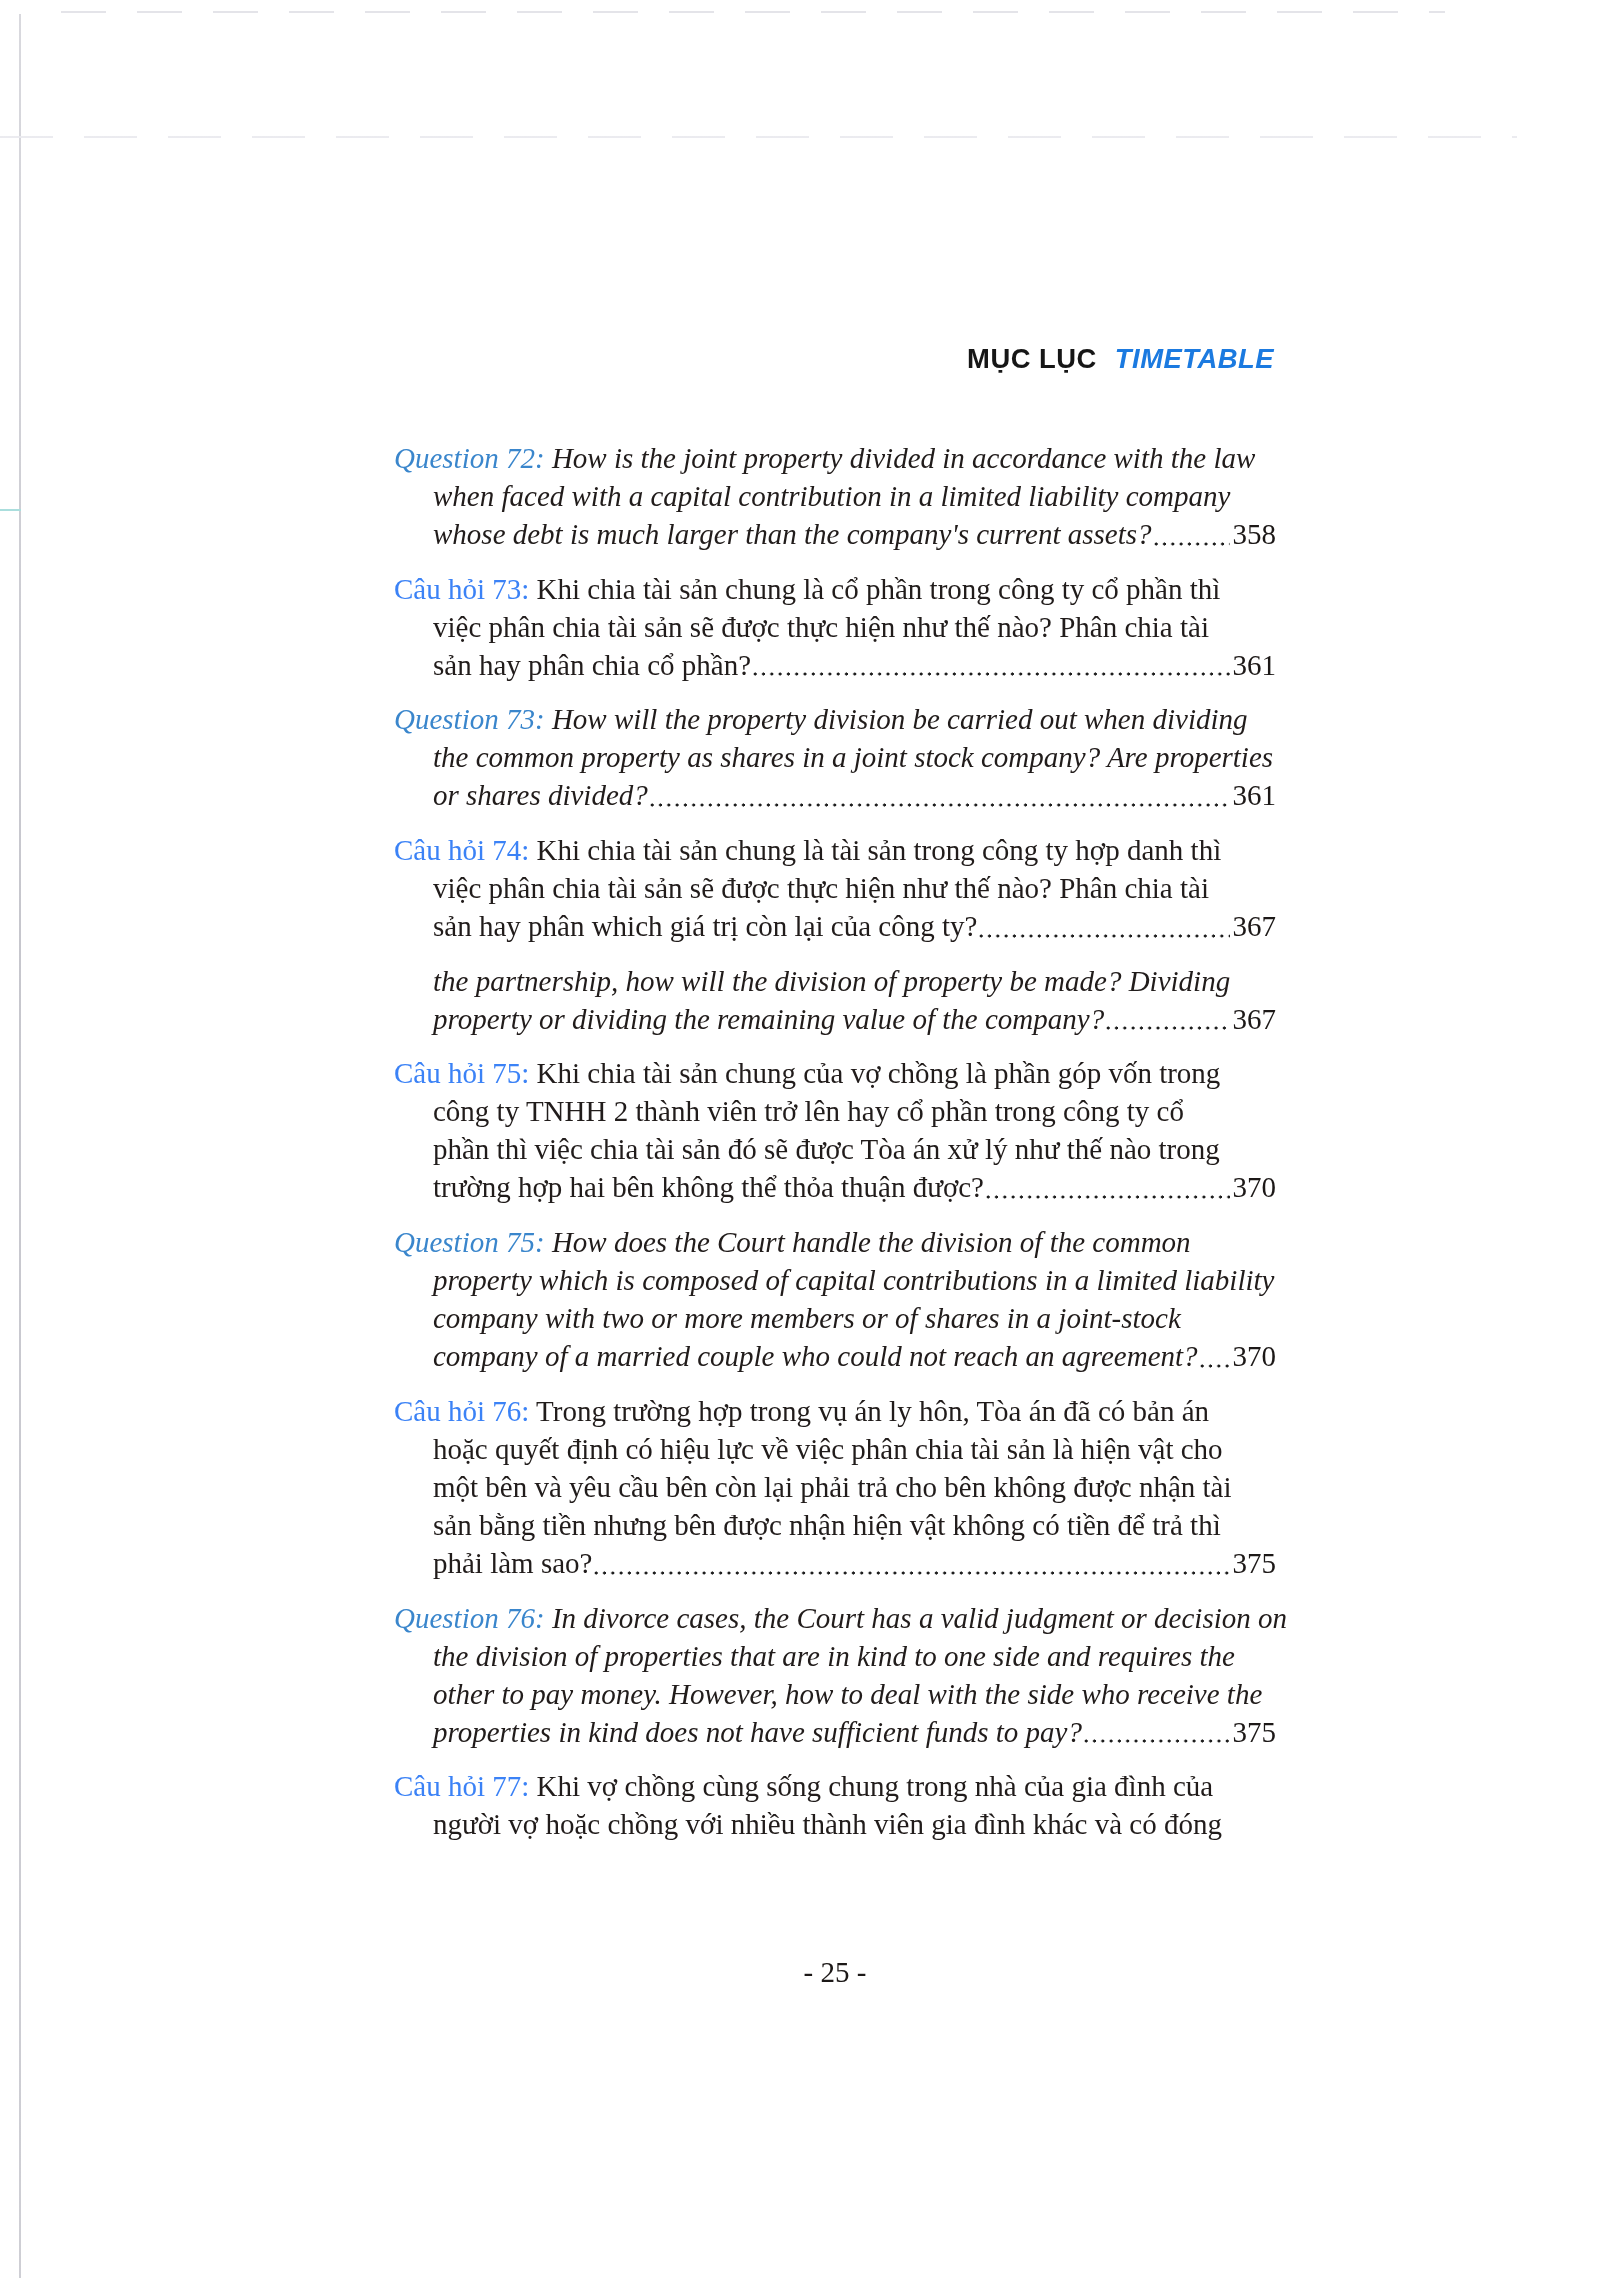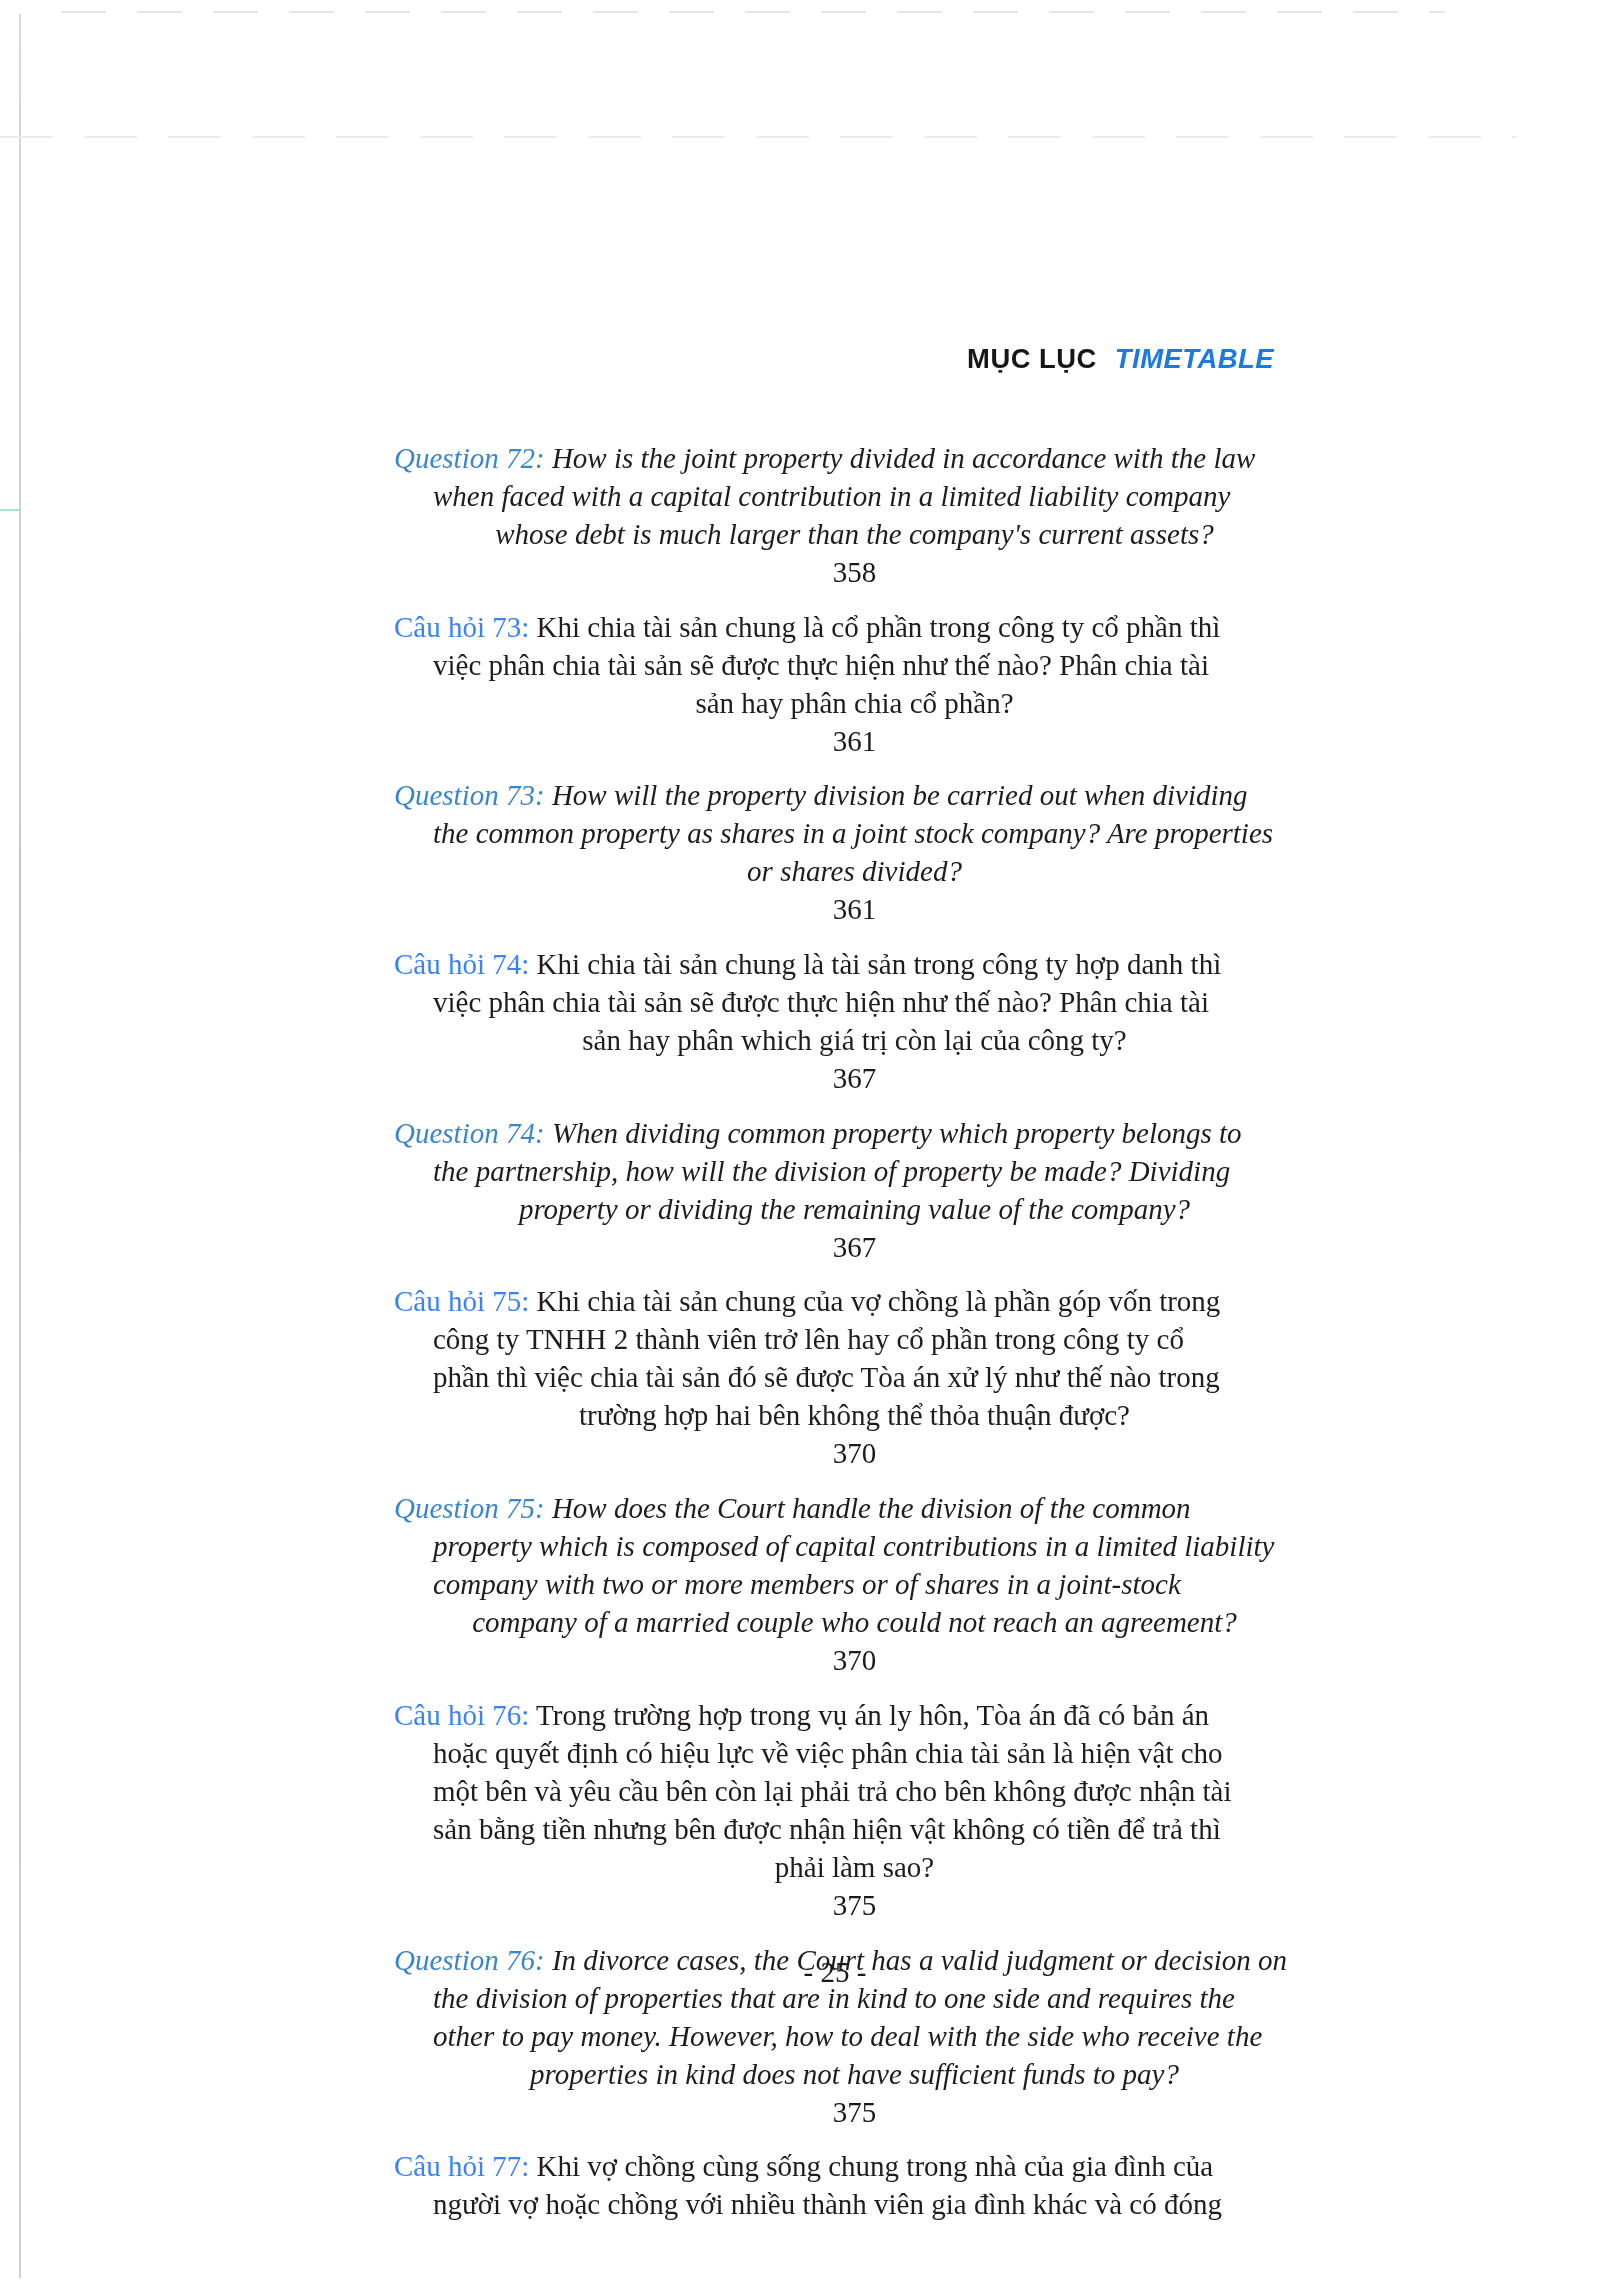--- a/index.html
+++ b/index.html
@@ -51,21 +51,21 @@
     font-size:29px; line-height:38px;
     color:#211c1b;
     margin-bottom:16.7px;
   }
   .entry .line { white-space:nowrap; }
   .entry .line.cont { padding-left:39px; }
   .entry .label { }
   .entry.en { font-style:italic; }
   .entry.en .label { color:#3a86cc; }
   .entry.vi .label { color:#3b82f6; }
-  .entry .lastline { display:flex; align-items:center;flex-direction:column; }
+  .entry .lastline { display:flex; align-items:flex-end; }
   .entry .lastline .txt { flex:0 0 auto; }
   .leader {
     flex:1 1 auto; min-width:17.6px; margin:0 2.9px 0 2px;
     align-self:stretch;
     background-image:radial-gradient(circle at 2.2px 2.2px,#1d1d1d 1.5px,transparent 1.9px);
     background-size:8.3px 4.4px;
     background-repeat:repeat-x;
     background-position:left bottom 6.9px;
   }
   .pg { flex:0 0 auto; font-style:normal; color:#1c1817; }
@@ -121,21 +121,20 @@
       <div class="entry vi">
         <div class="line first"><span class="label">Câu hỏi 74: </span><span class="txt">Khi chia tài sản chung là tài sản trong công ty hợp danh thì</span></div>
         <div class="line cont"><span class="txt">việc phân chia tài sản sẽ được thực hiện như thế nào? Phân chia tài</span></div>
         <div class="line cont lastline">
           <span class="txt">sản hay phân which giá trị còn lại của công ty?</span>
           <span class="leader"></span>
           <span class="pg">367</span>
         </div>
       </div>
       <div class="entry en">
-        <div class="line first"><span class="label">Question 74: </span><span class="txt">When dividing common property which property belongs to</span></div>
         <div class="line cont"><span class="txt">the partnership, how will the division of property be made? Dividing</span></div>
         <div class="line cont lastline">
           <span class="txt">property or dividing the remaining value of the company?</span>
           <span class="leader"></span>
           <span class="pg">367</span>
         </div>
       </div>
       <div class="entry vi">
         <div class="line first"><span class="label">Câu hỏi 75: </span><span class="txt">Khi chia tài sản chung của vợ chồng là phần góp vốn trong</span></div>
         <div class="line cont"><span class="txt">công ty TNHH 2 thành viên trở lên hay cổ phần trong công ty cổ</span></div>

